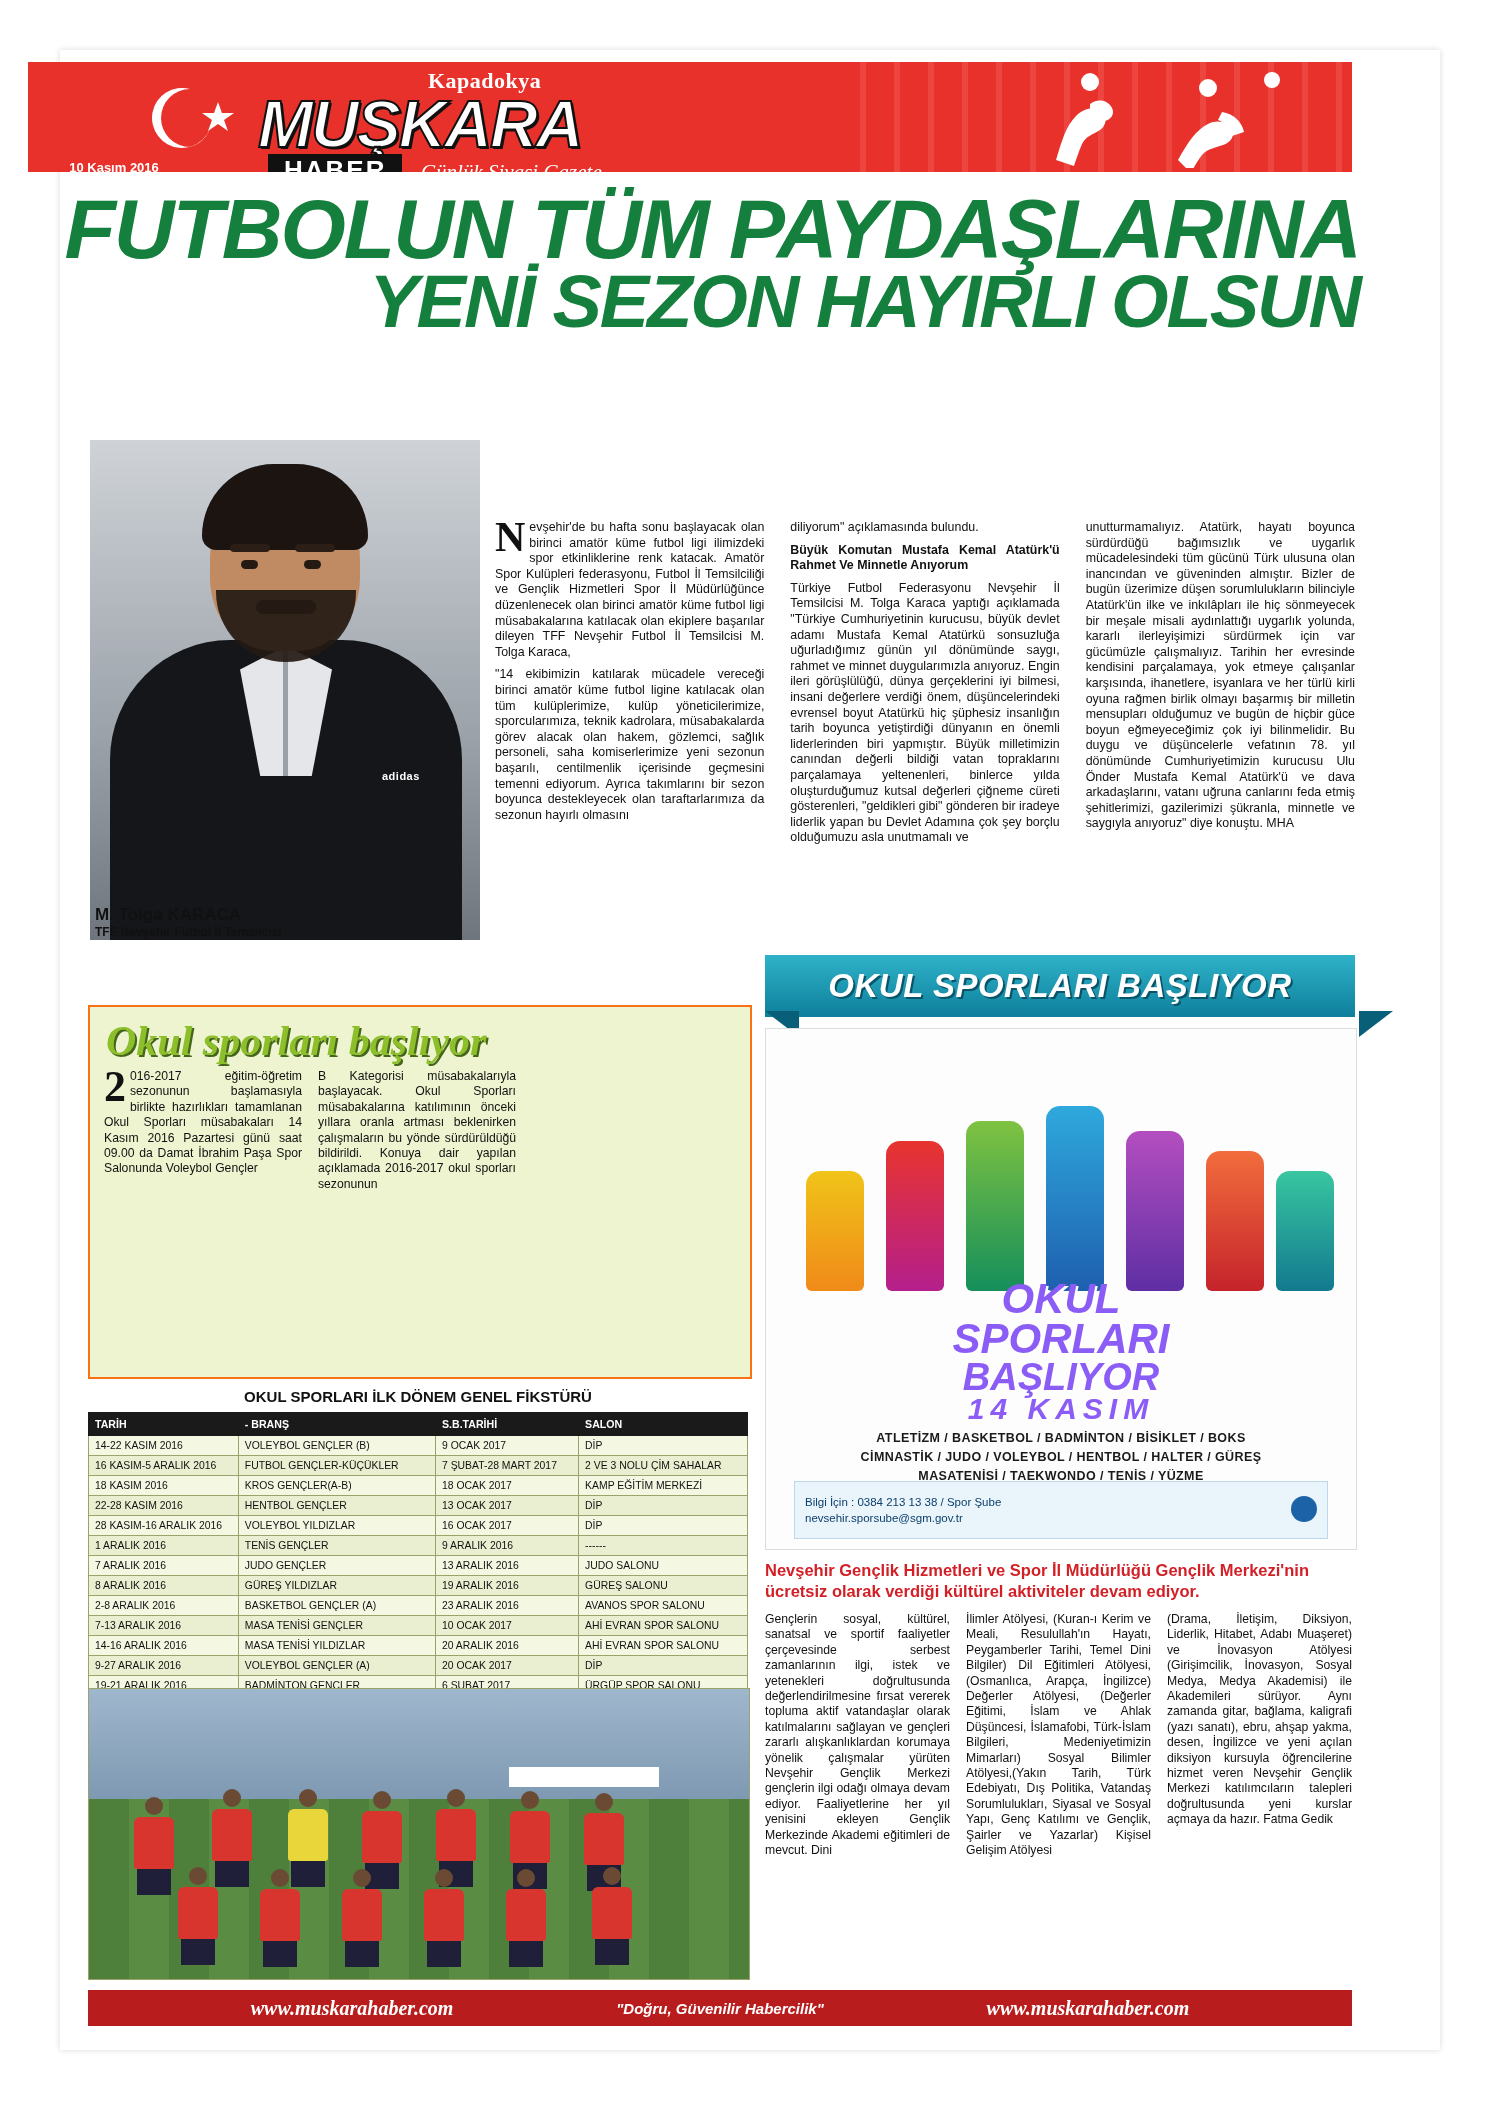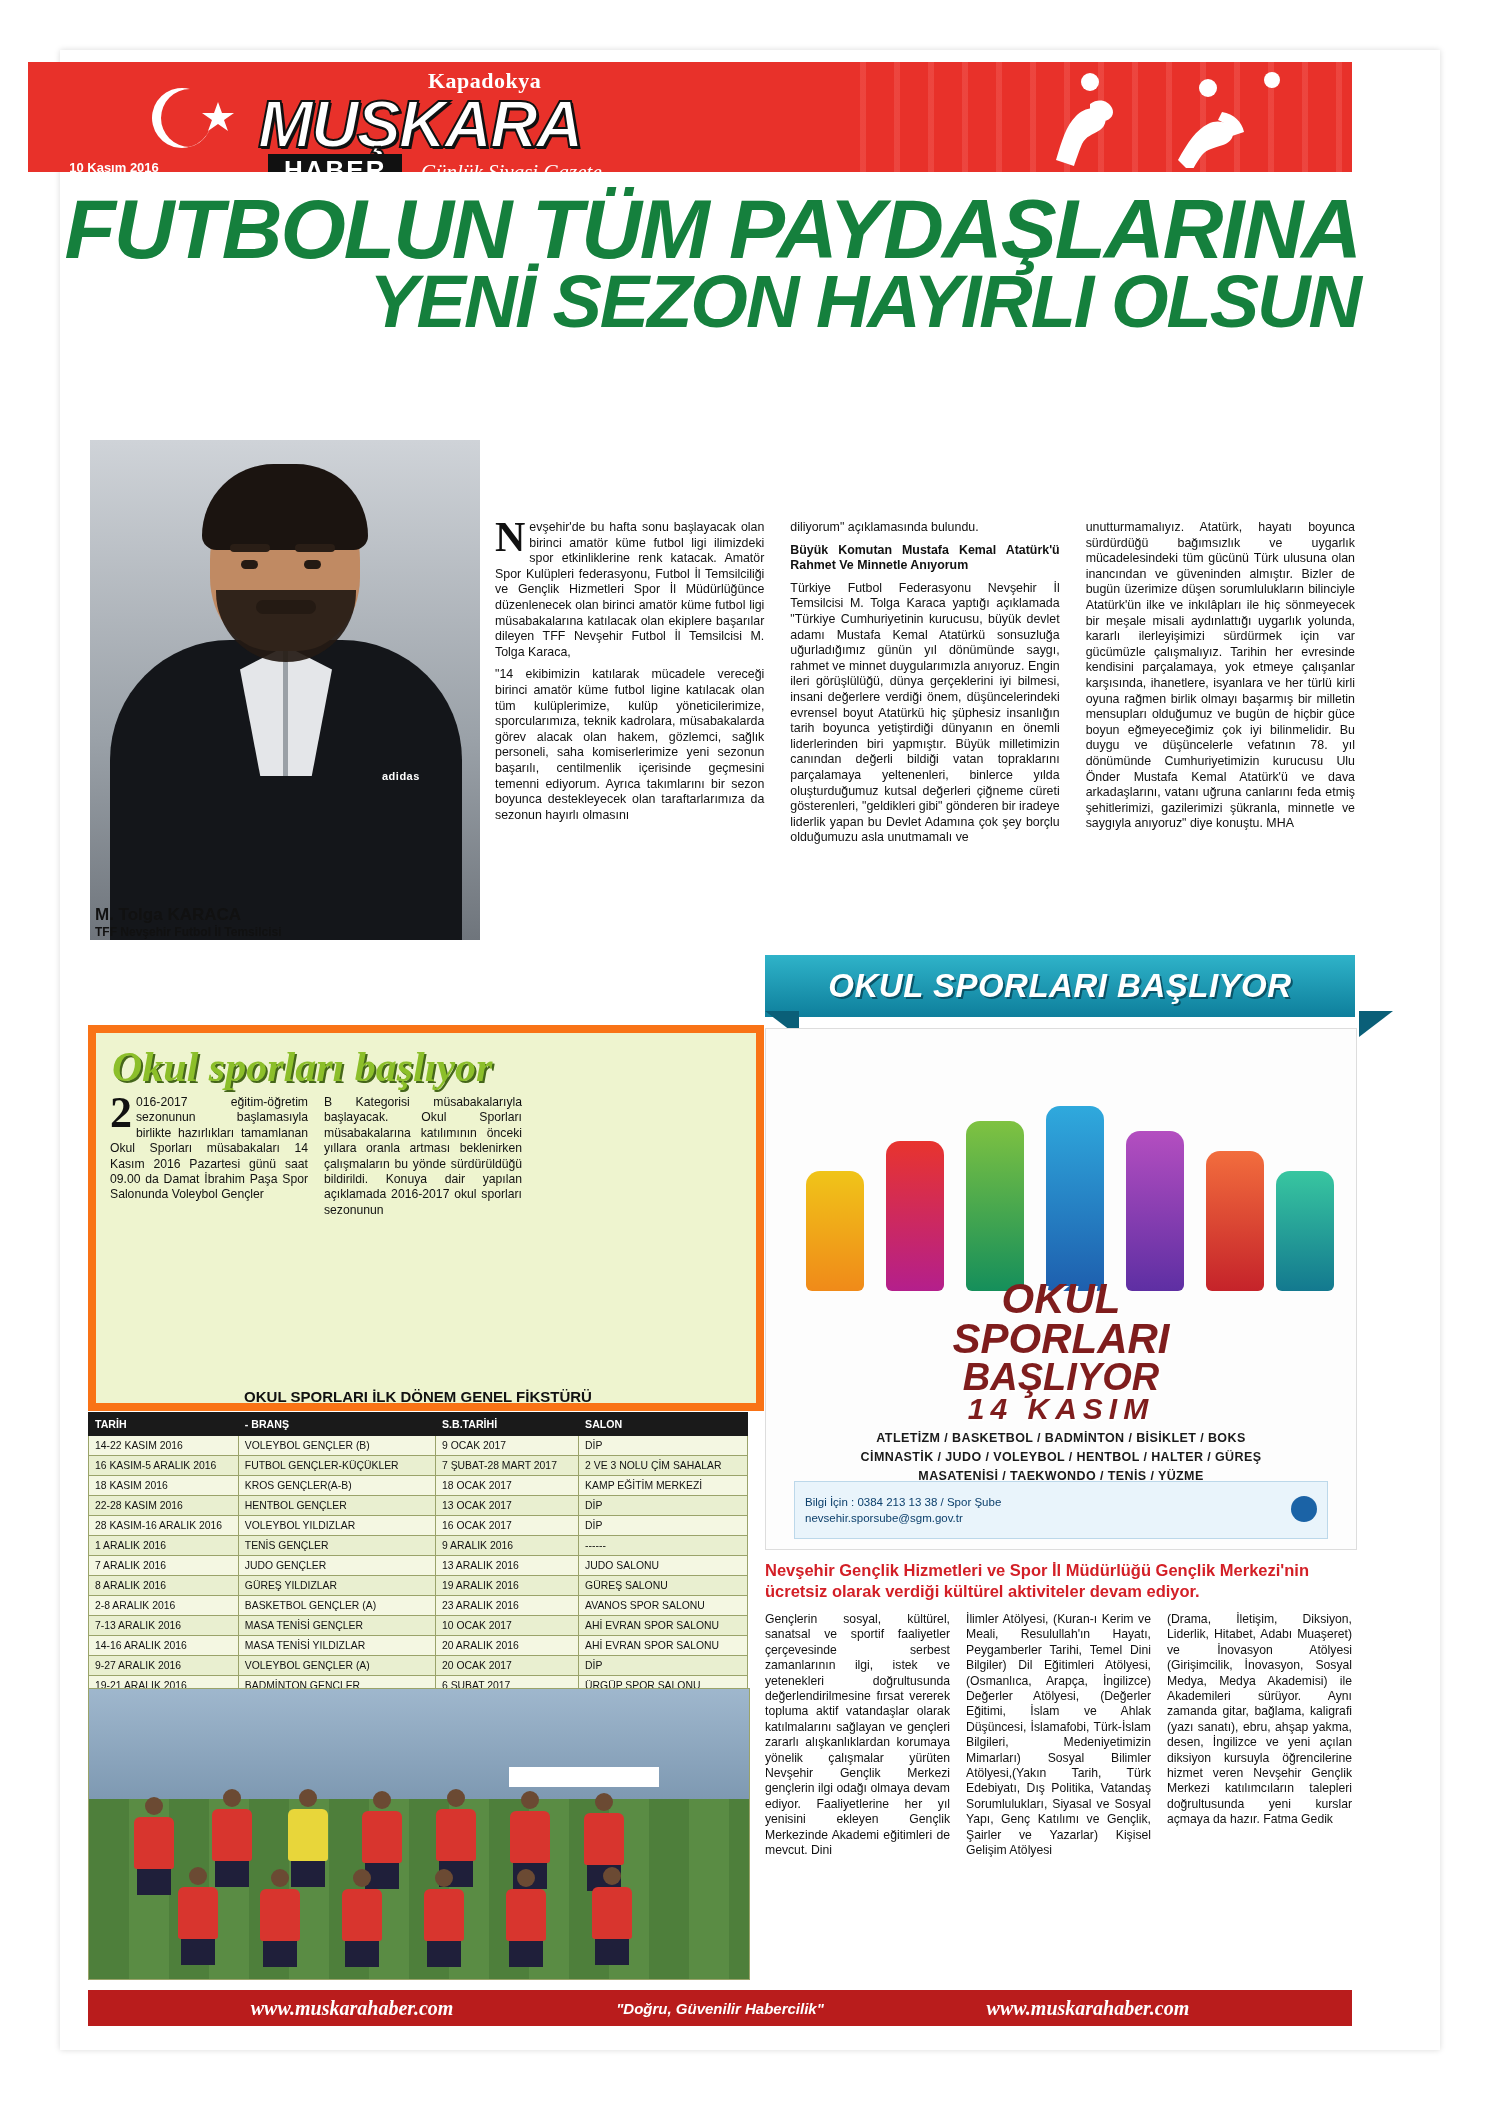--- a/index.html
+++ b/index.html
@@ -134,21 +134,21 @@
   .lead-cols .col p { margin: 0 0 7px 0; }
   .dropcap::first-letter {
     float: left; font-size: 42px; line-height: 34px; font-weight: bold;
     padding-right: 4px; font-family: "Liberation Serif", serif;
   }
   .sub-bold { font-weight: bold; color: #111; }
 
   
   .okul-left {
     position: absolute; left: 88px; top: 1005px; width: 660px; height: 370px;
-    background: #eef4cf; border: 8px solid #f97316; margin-top: 20px;
+    background: #eef4cf; border: 2px solid #f97316;
   }
   .okul-title {
     font-family: "Liberation Serif", serif;
     font-weight: bold; font-style: italic; font-size: 42px; color: #8cbf2a;
     text-shadow: 2px 2px 0 #45661a;
     margin: 10px 0 4px 16px;
   }
   .okul-cols { display:flex; gap: 16px; padding: 0 14px; }
   .okul-cols .c { width: 198px; font-size: 12.2px; line-height: 15.4px; text-align: justify; color:#111;}
   .okul-cols .c.first::first-letter{
@@ -213,21 +213,21 @@
   .okul-banner .tail-r{ right:0; clip-path: polygon(0 0,100% 0,0 100%);}
 
   
   .poster {
     position: absolute; left: 765px; top: 1028px; width: 590px; height: 520px;
     background: #fdfdfd; border: 1px solid #ddd; overflow:hidden;
   }
   .poster .silo { position:absolute; bottom: 258px; width: 58px; height: 120px; border-radius: 14px 14px 6px 6px; }
   .poster-title {
     position: absolute; left: 0; right: 0; top: 250px; text-align: center;
-    font-weight: bold; font-style: italic; color: #7f1d1d;
+    font-weight: bold; font-style: italic; color: #8b5cf6;
     text-shadow: 2px 2px 0 #fff;
     line-height: .95;
   }
   .poster-title .t1 { font-size: 42px; display:block;}
   .poster-title .t2 { font-size: 42px; display:block;}
   .poster-title .t3 { font-size: 38px; display:block;}
   .poster-title .t4 { font-size: 30px; display:block; letter-spacing: 6px;}
   .poster-branches {
     position:absolute; left: 30px; right: 30px; top: 400px; text-align:center;
     font-size: 12.5px; font-weight: bold; color: #1a1a1a; line-height: 19px;

